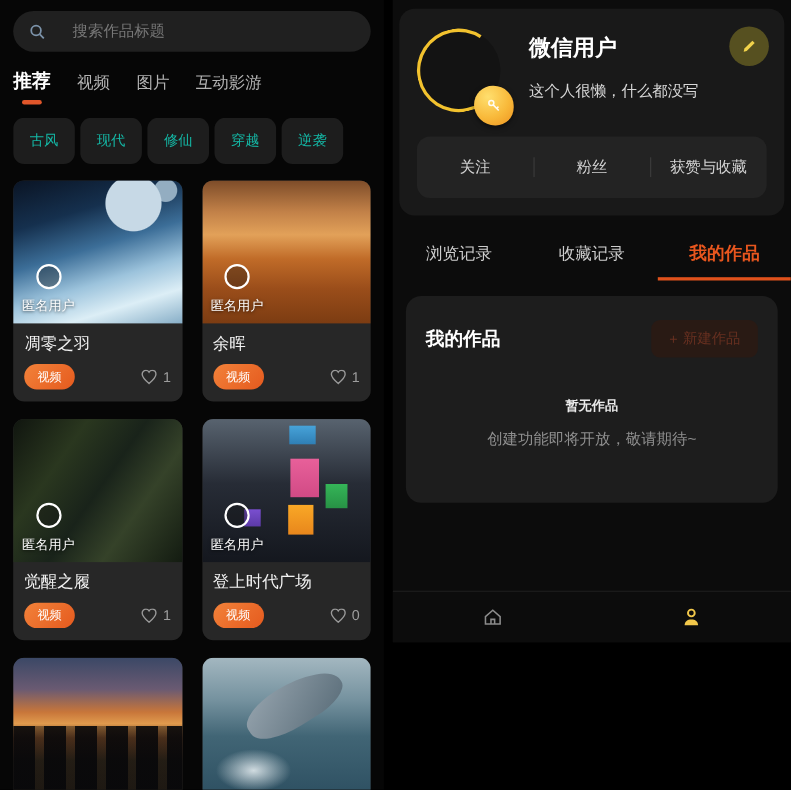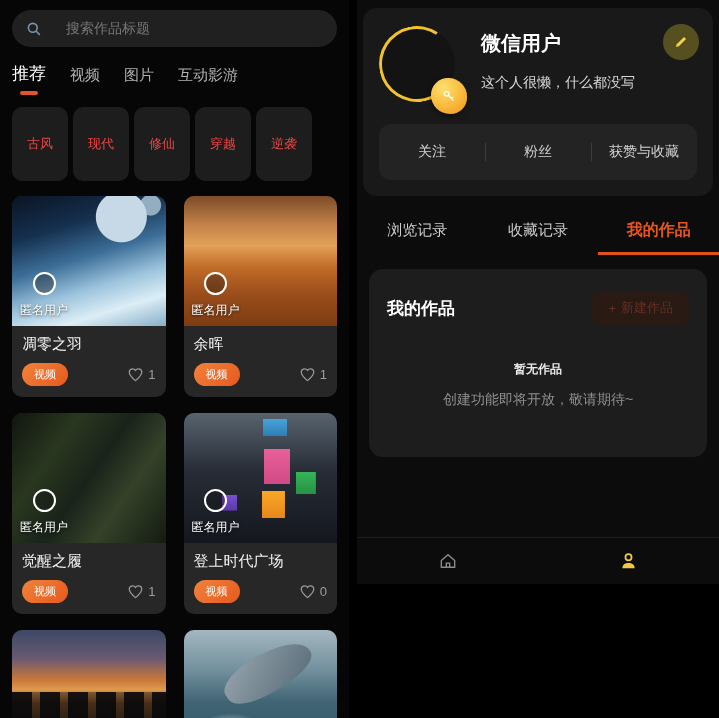--- a/index.html
+++ b/index.html
@@ -18,25 +18,25 @@
   .squares-icon { width:20px; height:20px; position:relative; }
   .squares-icon::before { content:""; position:absolute; left:2px; top:2px; width:9px; height:9px; background:#e8e8e8; border-radius:1px; }
   .squares-icon::after { content:""; position:absolute; right:2px; bottom:2px; width:8px; height:8px; background:#8d8d8d; border-radius:1px; box-shadow:-7px 0 0 -2px #4a4a4a; }
 
   .search-bar { margin:10px 12px 0; height:37px; background:#202020; border-radius:19px;
     display:flex; align-items:center; gap:24px; padding:0 14px; }
   .search-placeholder { color:#777; font-size:14px; }
 
   .tabs-row { margin:15px 12px 0; display:flex; gap:24px; align-items:flex-end; }
   .lp-tab { color:#b3b3b3; font-size:15px; padding-bottom:10px; }
-  .lp-tab.active { color:#fff; font-size:17px; font-weight:400; padding-bottom:0; }
+  .lp-tab.active { color:#fff; font-size:17px; font-weight:700; padding-bottom:0; }
   .tab-underline { width:18px; height:4px; border-radius:2px; background:#e0562a; margin:6px auto 0; }
 
   .chips-row { margin:12px 0 0 12px; display:flex; gap:5px; overflow:hidden; }
-  .chip { background:#1d1d1d; color:#ef4444; font-size:13px; padding:28px 15px; border-radius:10px; white-space:nowrap; flex:none; }
+  .chip { background:#1d1d1d; color:#14b8a6; font-size:13px; padding:12px 15px; border-radius:10px; white-space:nowrap; flex:none; }
 
   .cards-grid { margin:15px 12px 0; display:grid; grid-template-columns:1fr 1fr; column-gap:18px; row-gap:16px; }
   .card { background:#272727; border-radius:10px; overflow:hidden; }
   .card-img { height:130px; position:relative; background-repeat:no-repeat; }
   .card-author { position:absolute; left:8px; bottom:7px; display:flex; align-items:center; gap:7px;
     color:#fff; font-size:12px; text-shadow:0 1px 3px rgba(0,0,0,.75);flex-direction:column; }
   .avatar-ring { width:23px; height:23px; border:2px solid #fff; border-radius:50%; background:rgba(20,20,20,.35); flex:none; }
   .card-info { padding:9px 10px 11px; }
   .card-title { color:#f2f2f2; font-size:15px; margin-bottom:9px; min-height:17px; }
   .card-meta { display:flex; justify-content:space-between; align-items:center; }

